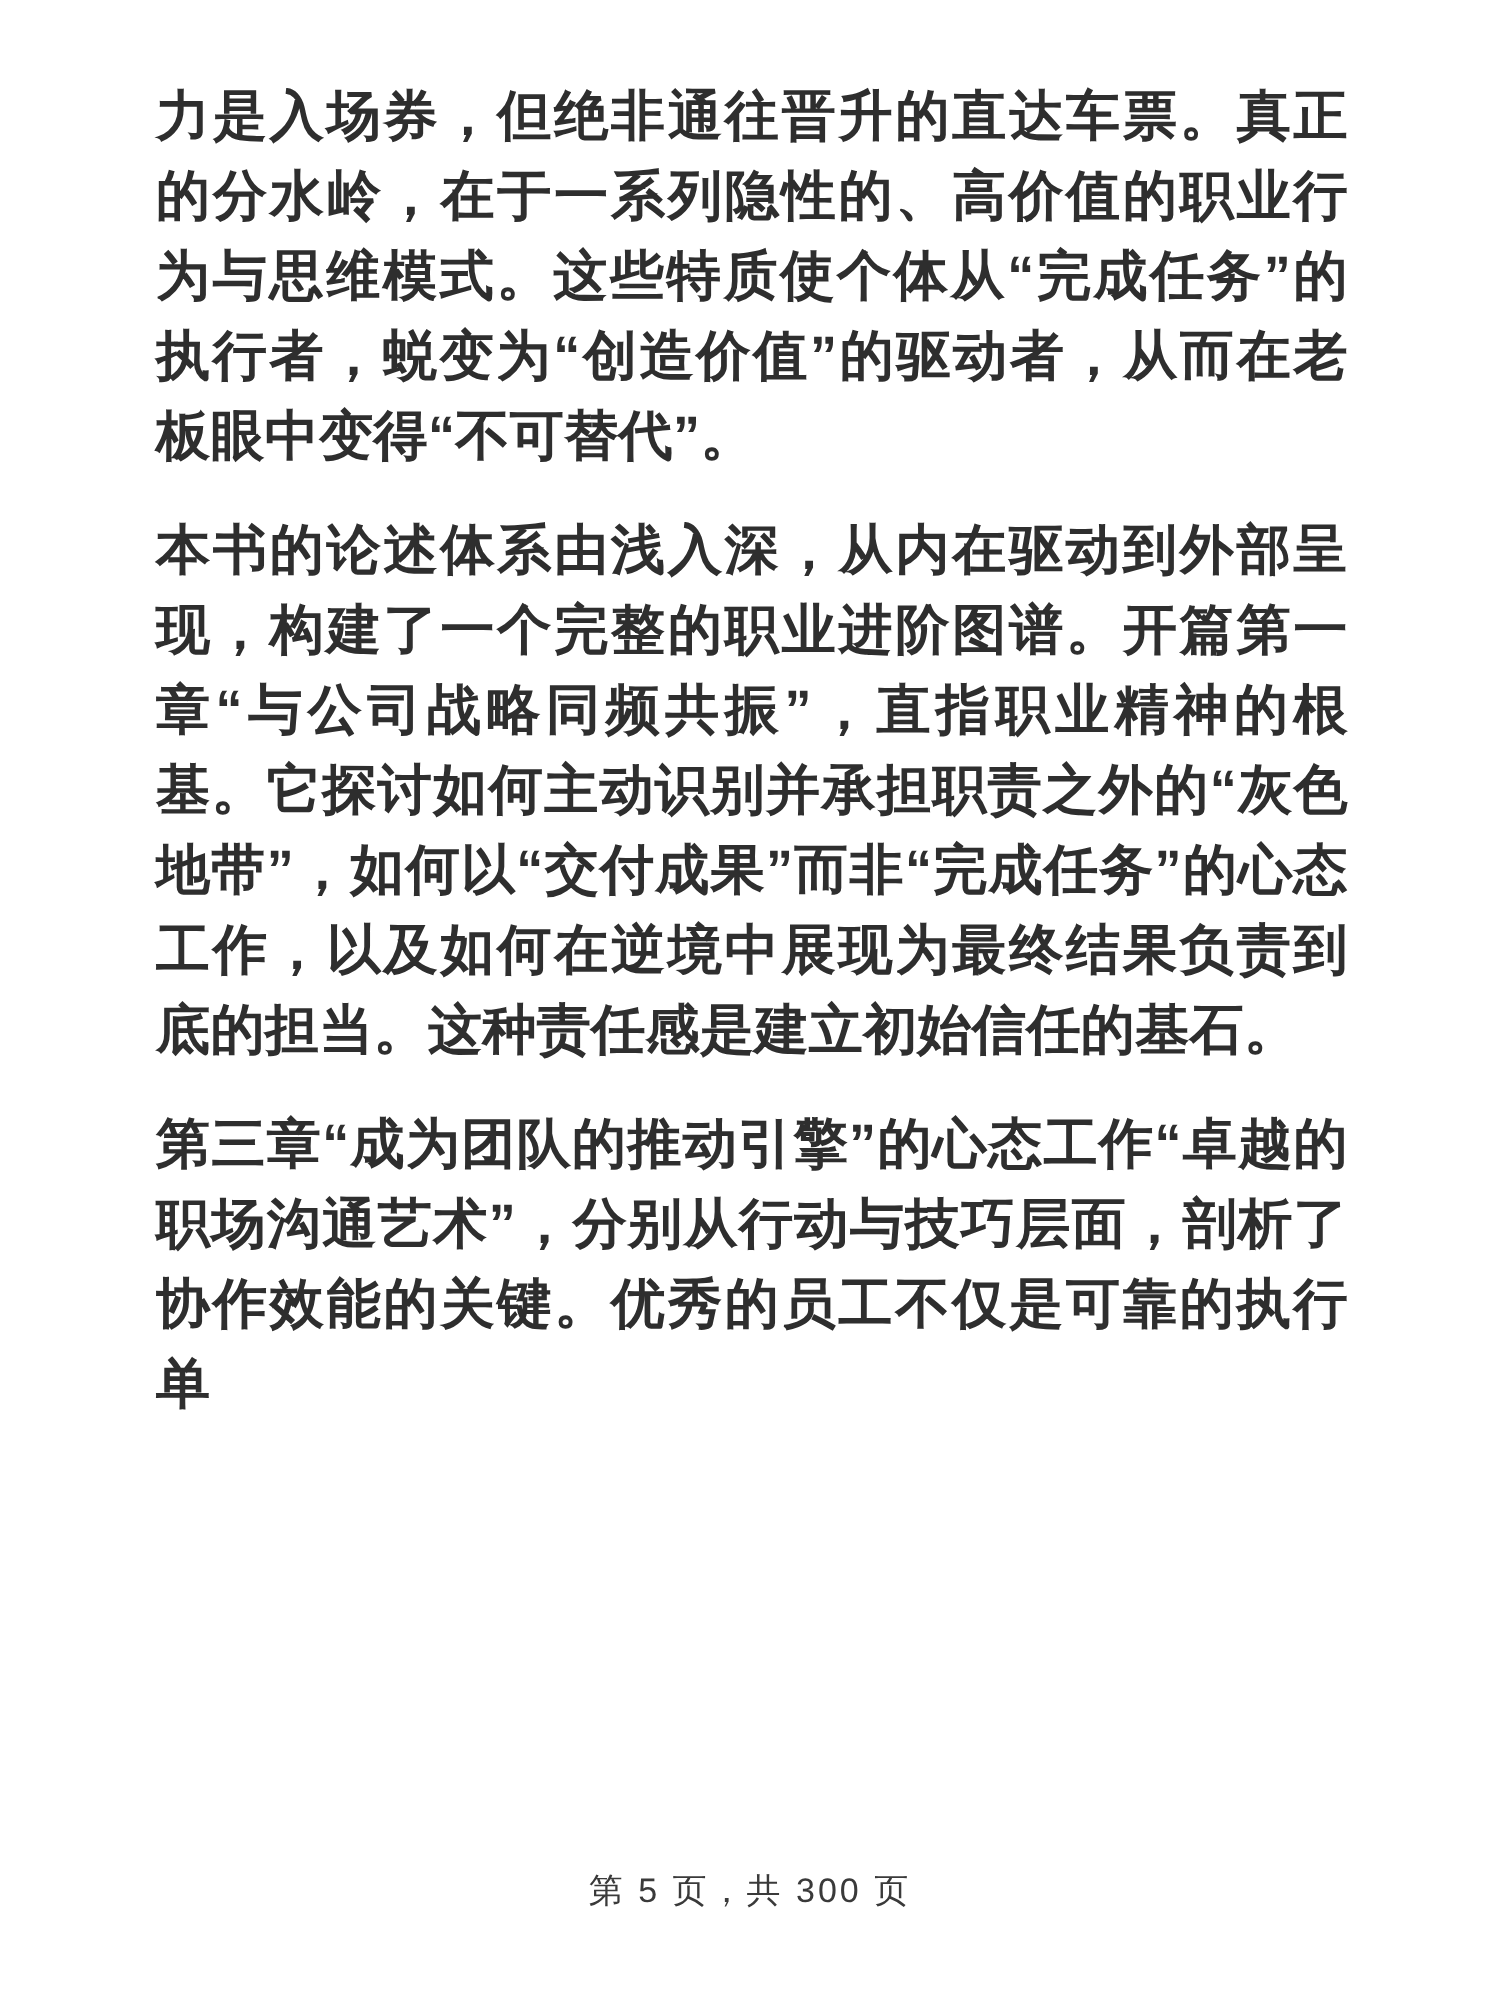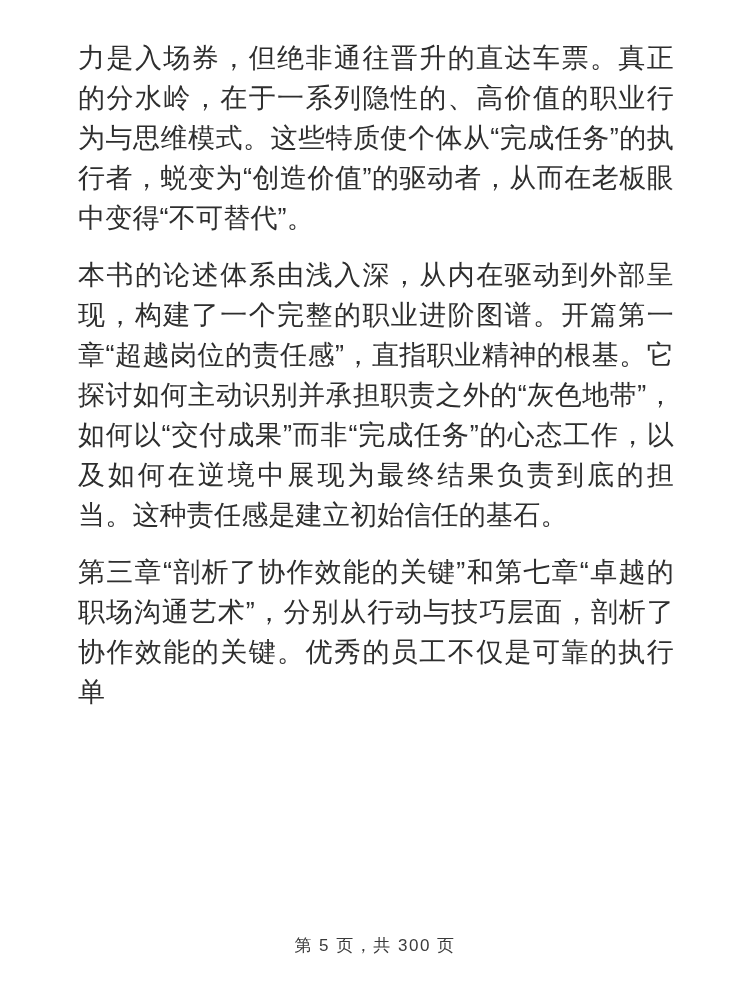--- a/index.html
+++ b/index.html
@@ -25,38 +25,38 @@
   }
   .content p {
     margin: 0 0 17px 0;
     font-size: 27px;
     line-height: 40px;
     color: #2e2e2e;
     text-align: justify;
     text-justify: inter-ideograph;
     letter-spacing: 0.2px;
     word-break: break-all;
-    font-weight: 400;
+    font-weight: 700;
   }
   .pagination {
     position: absolute;
     left: 0;
     right: 0;
     top: 934px;
     text-align: center;
     font-size: 17px;
     color: #3a3a3a;
     letter-spacing: 1.5px;
   }
 </style>
 </head>
 <body>
 
 <div class="page">
   <main class="content">
     <p>力是入场券，但绝非通往晋升的直达车票。真正的分水岭，在于一系列隐性的、高价值的职业行为与思维模式。这些特质使个体从“完成任务”的执行者，蜕变为“创造价值”的驱动者，从而在老板眼中变得“不可替代”。</p>
-    <p>本书的论述体系由浅入深，从内在驱动到外部呈现，构建了一个完整的职业进阶图谱。开篇第一章“超越岗位的责任感”，直指职业精神的根基。它探讨如何主动识别并承担职责之外的“灰色地带”，如何以“交付成果”而非“完成任务”的心态工作，以及如何在逆境中展现为最终结果负责到底的担当。这种责任感是建立初始信任的基石。</p>
-    <p>第三章“剖析了协作效能的关键”和第七章“卓越的职场沟通艺术”，分别从行动与技巧层面，剖析了协作效能的关键。优秀的员工不仅是可靠的执行单</p>
+    <p>本书的论述体系由浅入深，从内在驱动到外部呈现，构建了一个完整的职业进阶图谱。开篇第一章“与公司战略同频共振”，直指职业精神的根基。它探讨如何主动识别并承担职责之外的“灰色地带”，如何以“交付成果”而非“完成任务”的心态工作，以及如何在逆境中展现为最终结果负责到底的担当。这种责任感是建立初始信任的基石。</p>
+    <p>第三章“成为团队的推动引擎”的心态工作“卓越的职场沟通艺术”，分别从行动与技巧层面，剖析了协作效能的关键。优秀的员工不仅是可靠的执行单</p>
   </main>
   <footer class="pagination">
     <span>第 5 页，共 300 页</span>
   </footer>
 </div>
 
 </body></html>

